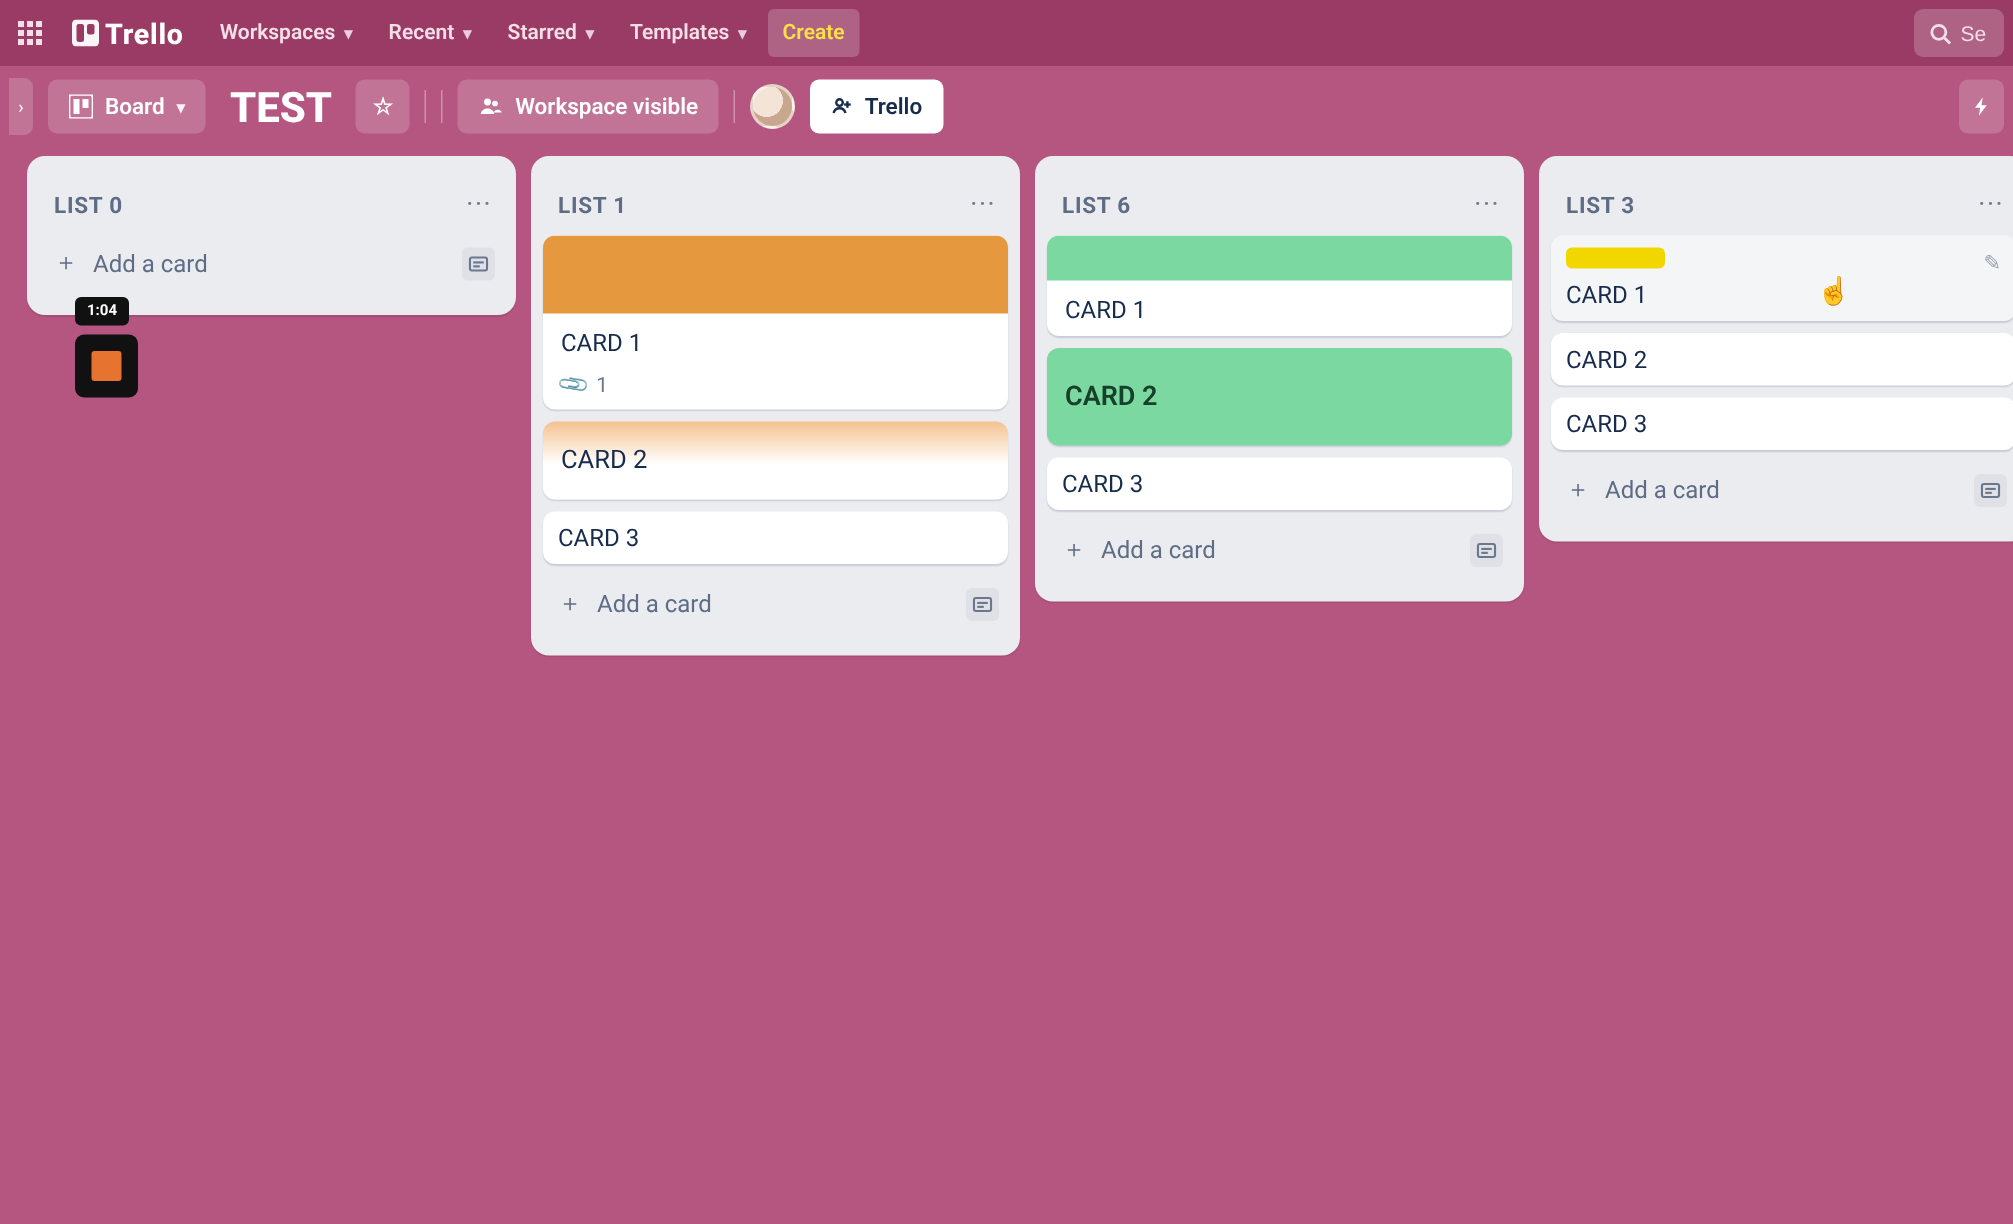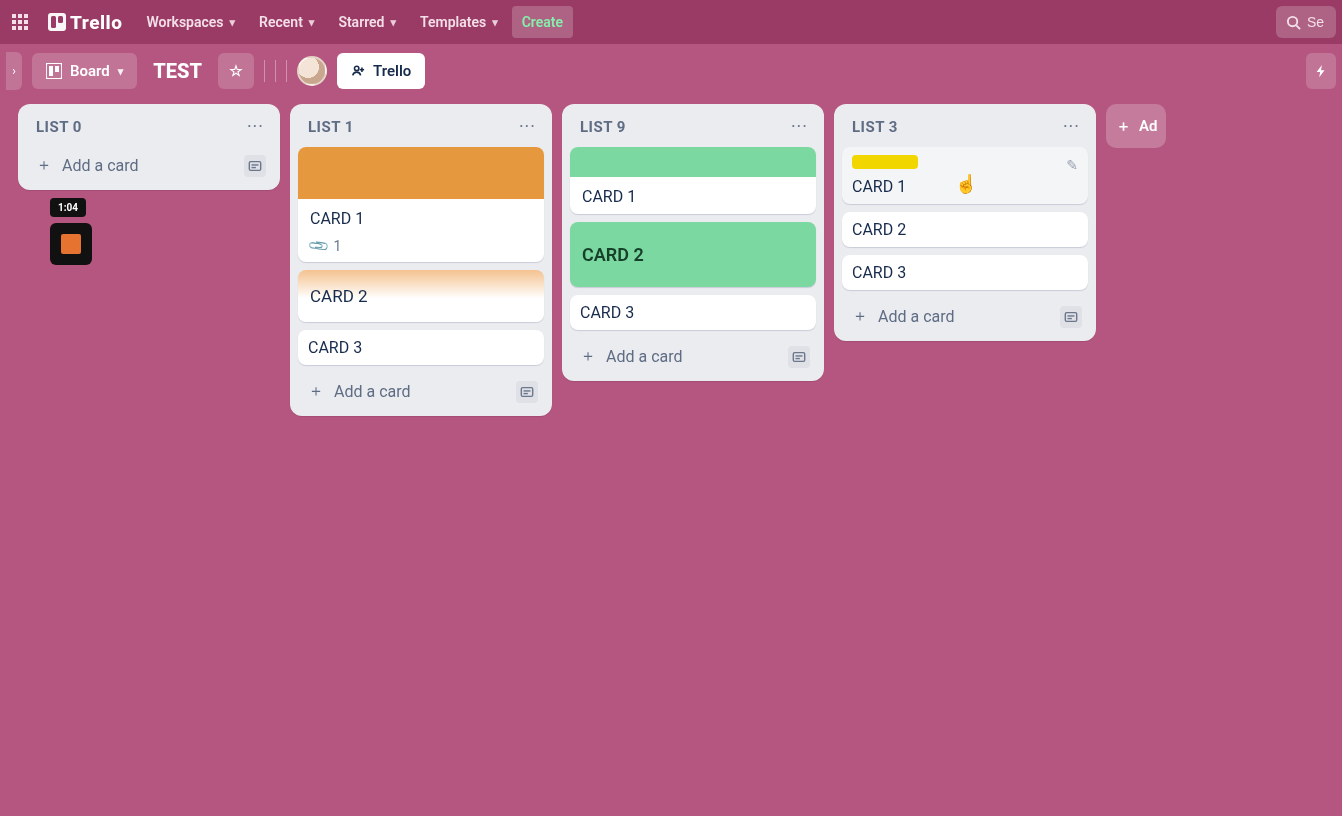--- a/index.html
+++ b/index.html
@@ -14,60 +14,60 @@
   .nav-left { display: flex; align-items: center; gap: 4px; }
   .apps-btn, .logo, .nav-item, .create-btn, .search-pill, .powerups-btn, .auto-btn {
     display: flex; align-items: center; gap: 6px; height: 32px; padding: 0 10px;
     border-radius: 4px; cursor: pointer; font-size: 14px; font-weight: 600;
     color: #f4dfe9; user-select: none;
   }
   .apps-btn { font-size: 16px; padding: 0 6px; }
   .logo { font-size: 19px; font-weight: 800; letter-spacing: 0.5px; color: #fff; gap:4px;}
   .logo-icon { width: 18px; height: 18px; }
   .chev { font-size: 11px; opacity: .9; }
-  .create-btn { background: rgba(255,255,255,0.2); color:#86efac; }
+  .create-btn { background: rgba(255,255,255,0.2); color:#fde047; }
   .nav-spacer { flex: 1; }
   .search-pill { background: rgba(255,255,255,0.2); border-radius: 6px; width: 60px; justify-content: flex-start; margin-left: 13px;}
   .search-pill input { background: transparent; border: none; outline: none; color:#f4dfe9; width: 30px; font-size:14px;}
   .search-pill input::placeholder { color: #f4dfe9; }
 
   
   .boardbar {
     height: 54px; display: flex; align-items: center; gap: 10px; padding: 0 6px;
   }
   .collapse-tab {
     width: 16px; height: 38px; background: rgba(255,255,255,0.18);
     border-radius: 0 6px 6px 0; display:flex; align-items:center; justify-content:center;
     font-size: 12px; cursor:pointer;
   }
   .pill {
     display: flex; align-items: center; gap: 8px; height: 36px; padding: 0 14px;
     border-radius: 6px; background: rgba(255,255,255,0.18); color:#fff;
     font-size: 15px; font-weight: 600; cursor:pointer;justify-content:center;
   }
   .pill.plain { background: transparent; }
-  .board-title { font-size: 20px; font-weight: 800; padding: 0 6px;}
+  .board-title { font-size: 28px; font-weight: 800; padding: 0 6px;}
   .star-btn { width:36px; justify-content:center; padding:0;}
   .vdiv { width:1px; height:22px; background: rgba(255,255,255,0.35); }
   .avatar {
     width: 30px; height: 30px; border-radius: 50%;
     background: radial-gradient(circle at 35% 35%, #f4e3d7 0 45%, #c9a78f 46% 100%);
     border: 2px solid rgba(255,255,255,.5);
   }
   .share-btn { background: #fff; color:#172b4d; }
   .bar-spacer { flex: 1; }
 
   
   .board {
     display: flex; align-items: flex-start; gap: 10px; padding: 6px 4px 0 18px;
     height: calc(100% - 98px); overflow-x: auto;
   }
   .list {
-    width: 262px; flex-shrink: 0; background: #ebecf0; border-radius: 12px;
-    padding: 10px 8px; display: flex; flex-direction: column; gap: 8px;
+    width: 326px; flex-shrink: 0; background: #ebecf0; border-radius: 12px;
+    padding: 20px 8px; display: flex; flex-direction: column; gap: 8px;
     box-shadow: 0 1px 1px rgba(0,0,0,.1);
   }
   .list-header {
     display: flex; align-items: center; justify-content: space-between;
     padding: 2px 8px 2px 10px;
   }
   .list-title { font-size: 15px; font-weight: 700; color:#5e6c84; letter-spacing: .5px;}
   .list-menu { color:#6b778c; cursor:pointer; font-size: 18px; letter-spacing:1px;}
   .card {
     background: #fff; border-radius: 8px; box-shadow: 0 1px 1px rgba(9,30,66,.15);
@@ -191,20 +191,31 @@
     <span class="chev">▾</span>
   </div>
   <div class="pill plain board-title">
     <span>TEST</span>
   </div>
   <div class="pill star-btn" style="background:rgba(255,255,255,0.18)">
     <span>☆</span>
   </div>
   <div class="vdiv"></div>
   <div class="vdiv"></div>
+  <div class="pill">
+    <span class="ic">
+      <svg width="16" height="16" viewBox="0 0 16 16" fill="currentColor">
+          <circle cx="6" cy="5" r="2.3"></circle>
+          <circle cx="11" cy="6" r="1.9"></circle>
+          <path d="M1.5 13c.4-2.3 2.3-3.6 4.5-3.6S10.1 10.7 10.5 13z"></path>
+          <path d="M9.8 12.6c.3-1.6 1.6-2.5 3.1-2.5 1.2 0 2.2.6 2.6 1.9H10z"></path>
+        </svg>
+    </span>
+    <span>Workspace visible</span>
+  </div>
   <div class="vdiv"></div>
   <div class="avatar"></div>
   <div class="pill share-btn">
     <span class="ic">
       <svg width="14" height="14" viewBox="0 0 16 16" fill="none" stroke="#172b4d" stroke-width="1.8">
           <circle cx="6.5" cy="5" r="2.5"></circle>
           <path d="M2 13c.5-2.4 2.4-3.7 4.5-3.7s4 1.3 4.5 3.7"></path>
           <line x1="12.5" y1="4" x2="12.5" y2="9"></line>
           <line x1="10" y1="6.5" x2="15" y2="6.5"></line>
         </svg>
@@ -274,21 +285,21 @@
             <rect x="1.5" y="3" width="13" height="10" rx="1.5" fill="none" stroke="currentColor" stroke-width="1.6"></rect>
             <rect x="4" y="6" width="8" height="1.6"></rect>
             <rect x="4" y="9" width="5" height="1.6"></rect>
           </svg>
       </div>
     </div>
   </div>
 
   <div class="list">
     <div class="list-header">
-      <span class="list-title">LIST 9</span>
+      <span class="list-title">LIST 6</span>
       <span class="list-menu">···</span>
     </div>
     <div class="card pad-cover">
       <div class="cover short green"></div>
       <div class="card-body">
         <div class="card-title">CARD 1</div>
       </div>
     </div>
     <div class="card solid-green">
       <div>CARD 2</div>

